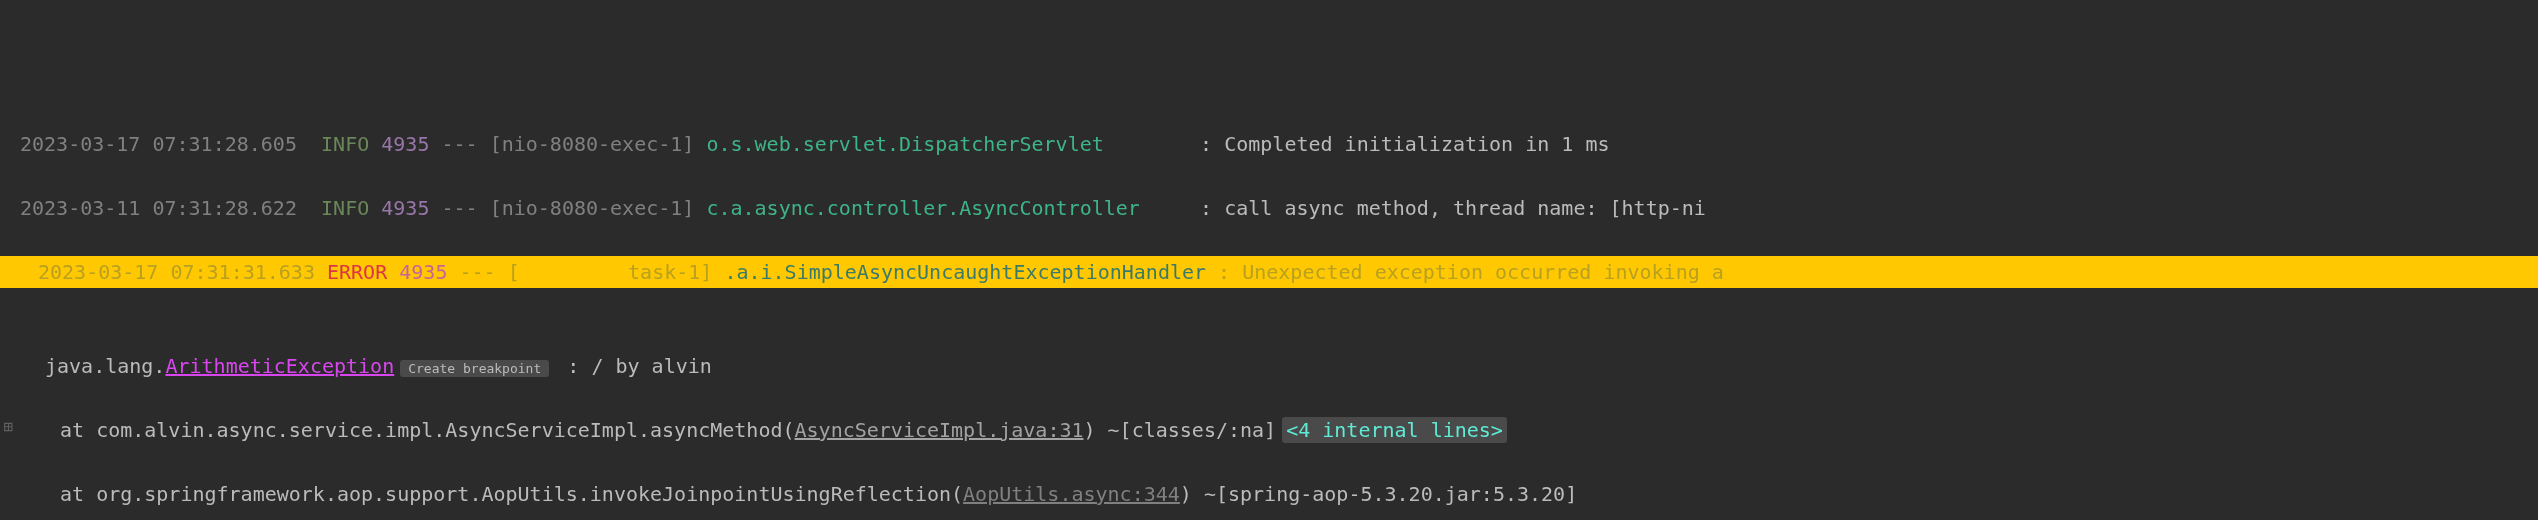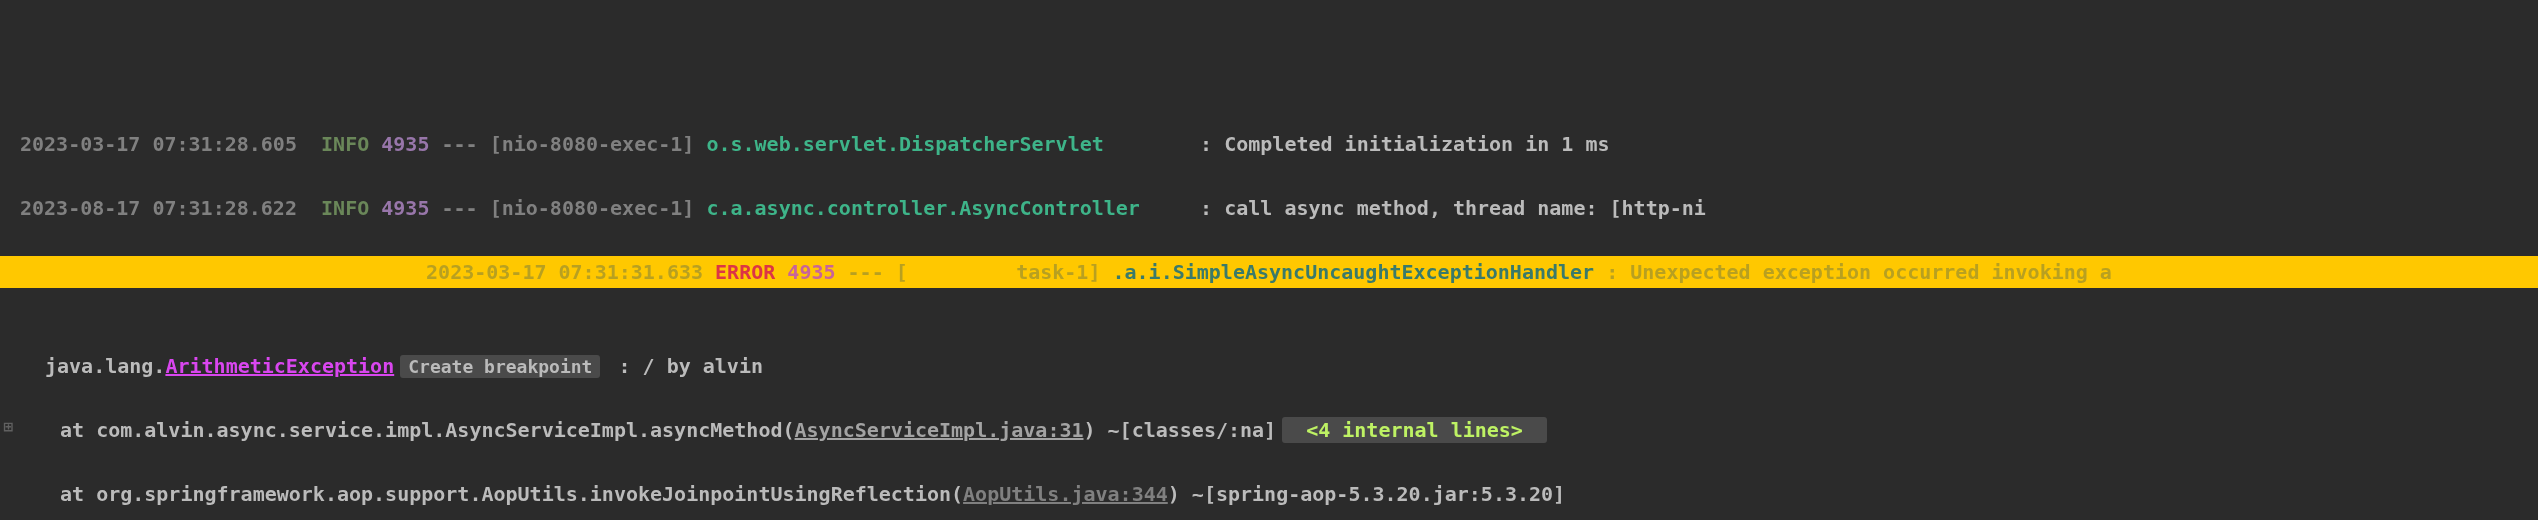--- a/index.html
+++ b/index.html
@@ -1,19 +1,18 @@
 <!DOCTYPE html>
 <html><head>
   <meta charset="utf-8">
   <style>
     * {
       margin: 0;
       padding: 0;
       box-sizing: border-box;
-      font-weight: bold;
     }
     body {
       background-color: #2b2b2b;
       font-family: 'Menlo', 'Monaco', 'Consolas', monospace;
       font-size: 20px;
       line-height: 1.6;
       color: #bbbbbb;
       white-space: pre;
       overflow-x: hidden;
       width: 2538px;
@@ -40,22 +39,21 @@
       color: #808080;
     }
     .logger-teal {
       color: #3eb489;
     }
     .message {
       color: #bbbbbb;
     }
     .highlight-line {
       background-color: #ffc800;
-      padding: 0 25px;
-      text-align: center;
+      padding: 0 38px;
     }
     .highlight-line .timestamp {
       color: #b8a020;
     }
     .highlight-line .error {
       color: #dc3545;
     }
     .highlight-line .pid {
       color: #c8649a;
     }
@@ -83,21 +81,21 @@
       color: #d946ef;
       text-decoration: underline;
       margin-top: 36px;
     }
     .breakpoint-btn {
       background-color: #4a4a4a;
       color: #bbbbbb;
       padding: 1px 8px;
       border-radius: 3px;
       margin: 0 6px;
-      font-size: 18px;
+      font-size: 13px;
       cursor: pointer;
     }
     .stack-line {
       padding: 0 20px 0 60px;
       position: relative;
     }
     .gutter-icon {
       position: absolute;
       left: 0;
       color: #606060;
@@ -120,36 +118,36 @@
     .file-link-gray {
       color: #808080;
       text-decoration: underline;
       cursor: pointer;
     }
     .jar-info {
       color: #bbbbbb;
     }
     .internal-lines {
       background-color: #4a4a4a;
-      color: #bef264;
-      padding: 1px 24px;
+      color: #5eead4;
+      padding: 1px 4px;
       border-radius: 3px;
       cursor: pointer;
       margin-left: 6px;
     }
   </style>
 </head>
 <body>
 
 
 
 <div class="log-line"><span class="timestamp">2023-03-17 07:31:28.605</span>  <span class="info">INFO</span> <span class="pid">4935</span> <span class="separator">---</span> <span class="thread">[nio-8080-exec-1]</span> <span class="logger-teal">o.s.web.servlet.DispatcherServlet</span>        <span class="message">: Completed initialization in 1 ms</span></div>
-<div class="log-line"><span class="timestamp">2023-08-17 07:31:28.622</span>  <span class="info">INFO</span> <span class="pid">4935</span> <span class="separator">---</span> <span class="thread">[nio-8080-exec-1]</span> <span class="logger-teal">c.a.async.controller.AsyncController</span>     <span class="message">: call async method, thread name: [http-ni</span></div>
+<div class="log-line"><span class="timestamp">2023-03-11 07:31:28.622</span>  <span class="info">INFO</span> <span class="pid">4935</span> <span class="separator">---</span> <span class="thread">[nio-8080-exec-1]</span> <span class="logger-teal">c.a.async.controller.AsyncController</span>     <span class="message">: call async method, thread name: [http-ni</span></div>
 <div class="highlight-line"><span class="timestamp">2023-03-17 07:31:31.633</span> <span class="error">ERROR</span> <span class="pid">4935</span> <span class="separator">---</span> <span class="thread">[         task-1]</span> <span class="logger-highlight">.a.i.SimpleAsyncUncaughtExceptionHandler</span> <span class="message-highlight">: Unexpected exception occurred invoking a</span></div>
 <div class="exception-header"><span class="exception-class">java.lang.</span><span class="exception-type">ArithmeticException</span><span class="breakpoint-btn">Create breakpoint</span><span class="message"> : / by alvin</span></div>
 <div class="stack-line"><span class="gutter-icon">⊞</span><span class="at">at </span><span class="class-method">com.alvin.async.service.impl.AsyncServiceImpl.asyncMethod(</span><span class="file-link">AsyncServiceImpl.java:31</span><span class="jar-info">) ~[classes/:na]</span><span class="internal-lines">&lt;4 internal lines&gt;</span></div>
-<div class="stack-line"><span class="at">at </span><span class="class-method">org.springframework.aop.support.AopUtils.invokeJoinpointUsingReflection(</span><span class="file-link-gray">AopUtils.java:344</span><span class="jar-info">) ~[spring-aop-5.3.20.jar:5.3.20]</span></div>
+<div class="stack-line"><span class="at">at </span><span class="class-method">org.springframework.aop.support.AopUtils.invokeJoinpointUsingReflection(</span><span class="file-link-gray">AopUtils.async:344</span><span class="jar-info">) ~[spring-aop-5.3.20.jar:5.3.20]</span></div>
 
 
 
 
 
 
 
 </body></html>

